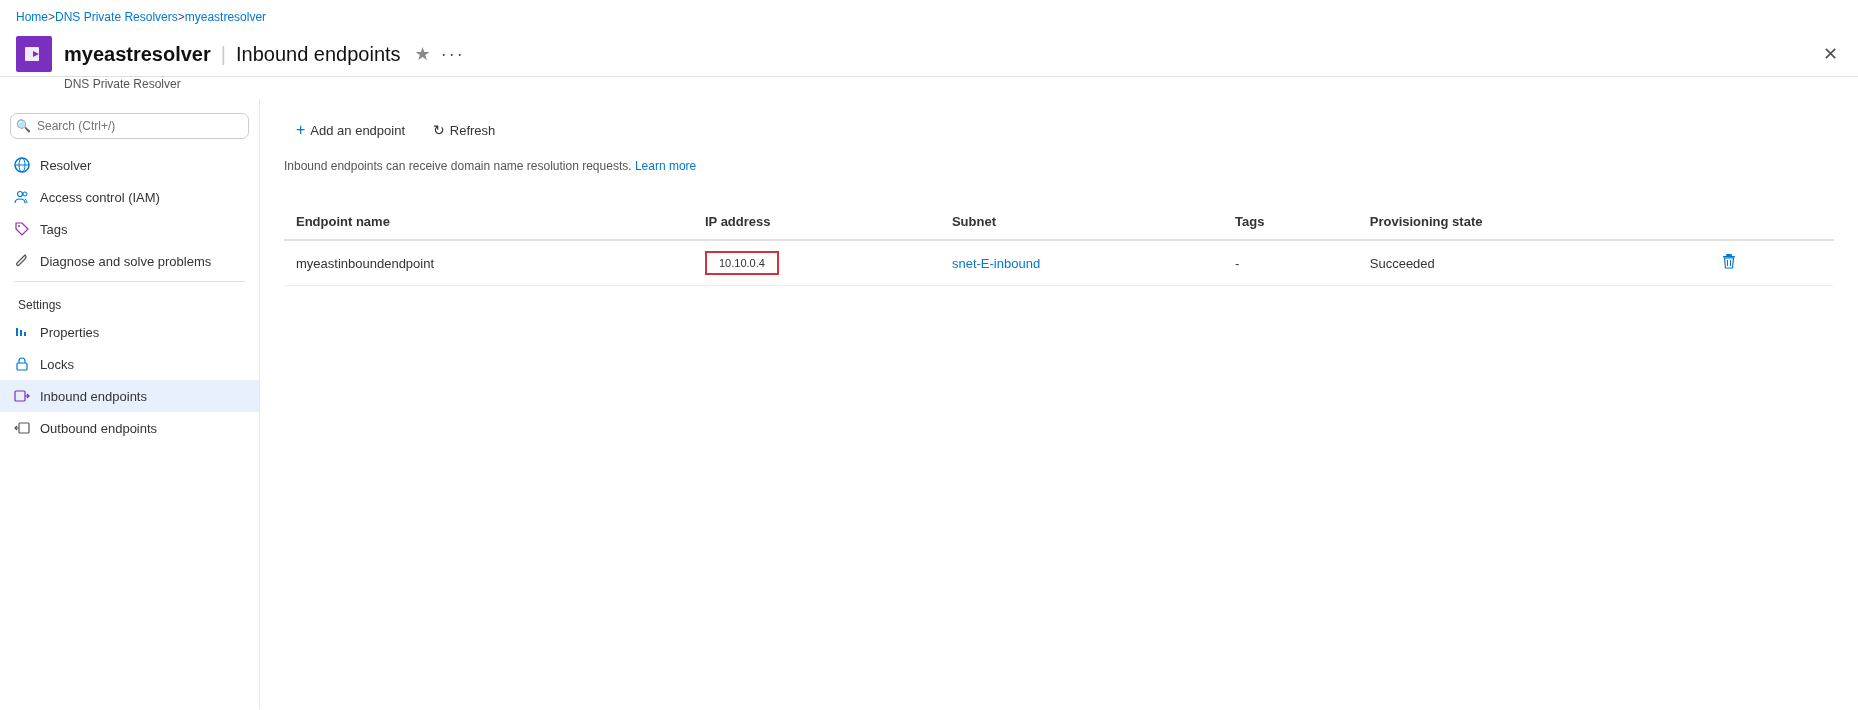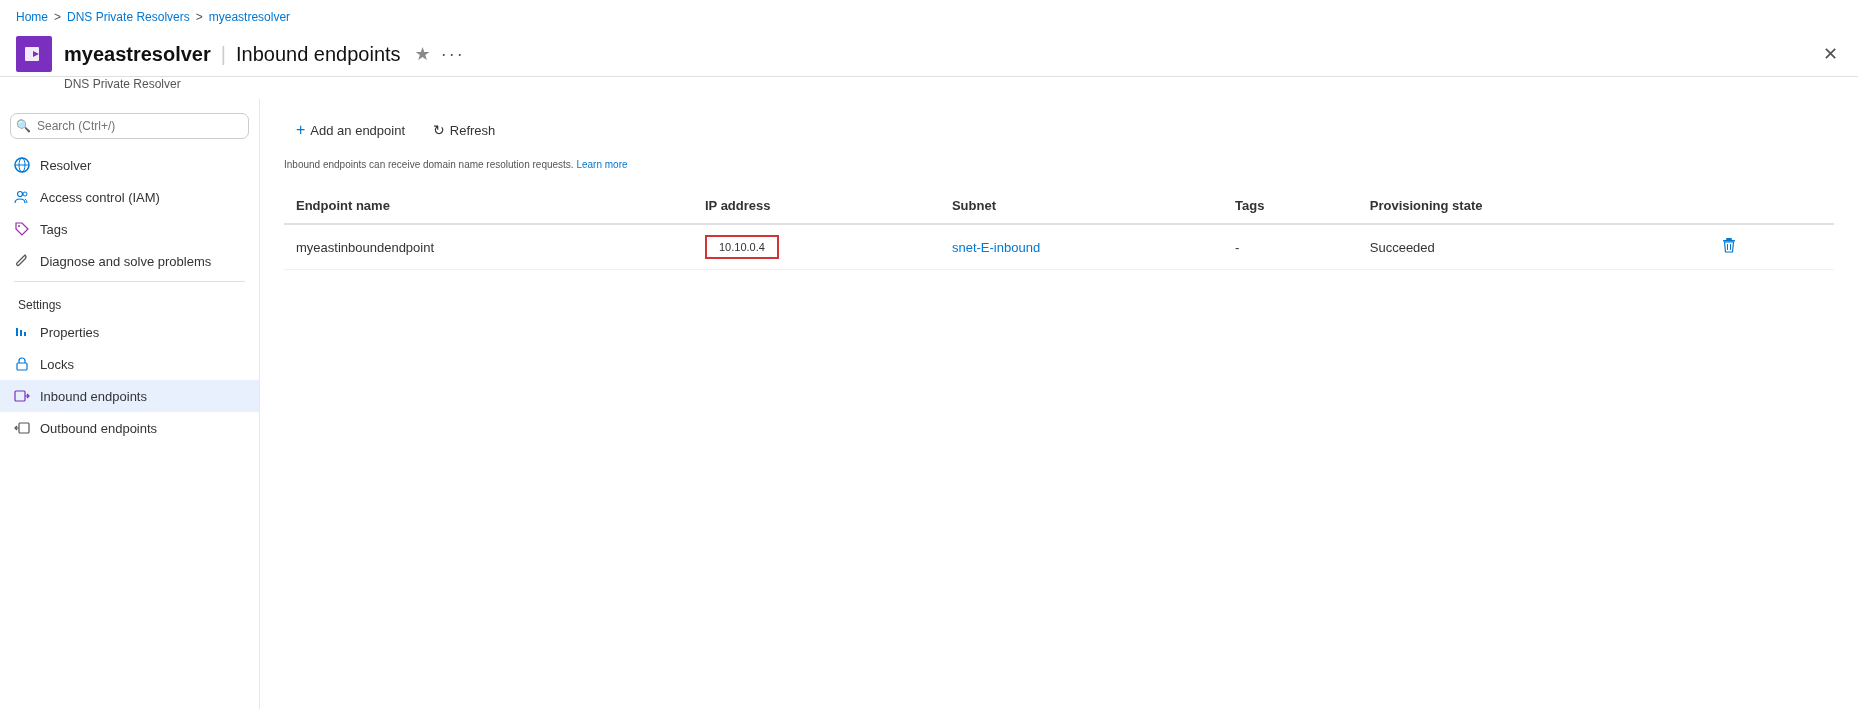--- a/index.html
+++ b/index.html
@@ -1,19 +1,19 @@
 <!DOCTYPE html>
 <html><head>
   <meta charset="utf-8">
   <style>
     * { box-sizing: border-box; margin: 0; padding: 0; }
     body { font-family: 'Segoe UI', Arial, sans-serif; font-size: 13px; color: #333; background: #fff; height: 710px; overflow: hidden; }
 
     
-    .breadcrumb { display: flex; align-items: center; gap: 6px; padding: 10px 16px 6px; font-size: 12px; color: #0078d4; }
+    .breadcrumb { display: flex; align-items: center; padding: 10px 16px 6px; font-size: 12px; color: #0078d4; }
     .breadcrumb span { color: #0078d4; cursor: pointer; }
     .breadcrumb .sep { color: #555; }
 
     
     .header { display: flex; align-items: center; padding: 6px 16px 4px; border-bottom: 1px solid #e0e0e0; }
     .header-icon { width: 36px; height: 36px; background: #7b2fbe; display: flex; align-items: center; justify-content: center; margin-right: 12px; border-radius: 2px; flex-shrink: 0; }
     .header-icon svg { fill: white; }
     .header-title { font-size: 20px; font-weight: 600; color: #111; }
     .header-divider { margin: 0 10px; color: #ccc; font-size: 20px; }
     .header-subtitle { font-size: 20px; font-weight: 300; color: #111; }
@@ -38,21 +38,21 @@
 
     .sidebar-section-label { font-size: 12px; font-weight: 400; color: #333; padding: 12px 18px 4px; }
     .sidebar-divider { border: none; border-top: 1px solid #e0e0e0; margin: 4px 14px; }
 
     
     .content { flex: 1; overflow-y: auto; padding: 16px 24px; }
 
     .toolbar { display: flex; align-items: center; gap: 4px; margin-bottom: 14px; }
     .toolbar-btn { display: flex; align-items: center; gap: 5px; padding: 6px 12px; border: none; background: transparent; cursor: pointer; font-size: 13px; color: #333; border-radius: 2px; }
 
-    .info-bar { font-size: 10px; color: #555; margin-bottom: 18px; }
+    .info-bar { font-size: 12px; color: #555; margin-bottom: 31px; }
     .info-bar a { color: #0078d4; text-decoration: none; }
 
     
     .table { width: 100%; border-collapse: collapse; }
     .table th { text-align: left; font-weight: 600; font-size: 13px; color: #333; padding: 10px 12px; border-bottom: 2px solid #e0e0e0; }
     .table td { padding: 10px 12px; border-bottom: 1px solid #f0f0f0; font-size: 13px; vertical-align: middle; }
 
     .ip-cell { border: 2px solid #d13438; padding: 4px 12px; display: inline-block; font-size: 11px; }
 
     .link-cell { color: #0078d4; cursor: pointer; text-decoration: none; }

